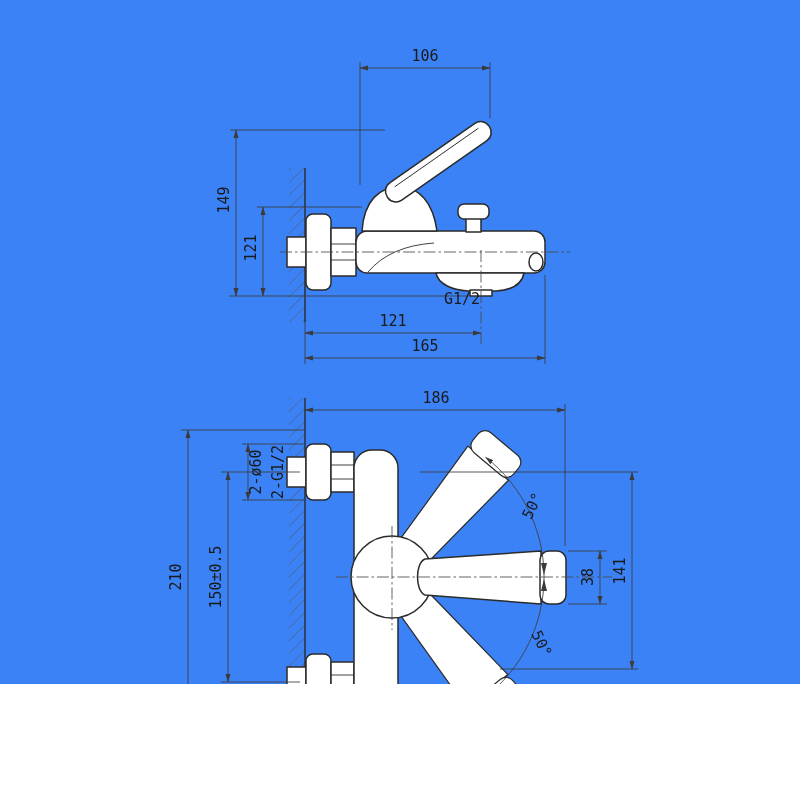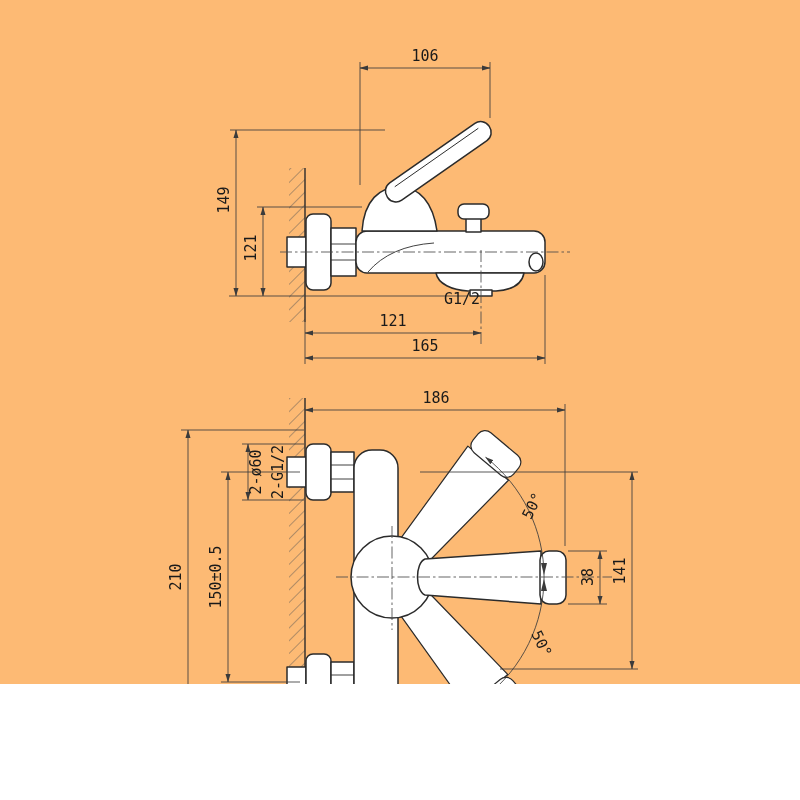--- a/index.html
+++ b/index.html
@@ -1,16 +1,16 @@
 <!DOCTYPE html>
 <html><head>
 <meta charset="utf-8">
 <style>
   html,body{margin:0;padding:0;background:#ffffff;}
-  .stage{width:800px;height:684px;background:#fdba74;position:relative;font-family:"DejaVu Sans Mono",monospace;}
+  .stage{width:800px;height:684px;background:#3b82f6;position:relative;font-family:"DejaVu Sans Mono",monospace;}
   svg{display:block;}
   .ol{fill:#ffffff;stroke:#2b2b2b;stroke-width:1.5;stroke-linejoin:round;}
   .ol2{fill:#ffffff;stroke:#2b2b2b;stroke-width:1.2;stroke-linejoin:round;}
   .dt{fill:none;stroke:#2b2b2b;stroke-width:.9;}
   .dl{fill:none;stroke:#3b3b3b;stroke-width:.85;}
   .cl{fill:none;stroke:#4a4a4a;stroke-width:.85;stroke-dasharray:12 3 2.5 3;}
   .wl{fill:none;stroke:#2b2b2b;stroke-width:1.4;}
   text{font-family:"DejaVu Sans Mono",monospace;font-size:15px;fill:#1a1a1a;}
 </style>
 </head>

